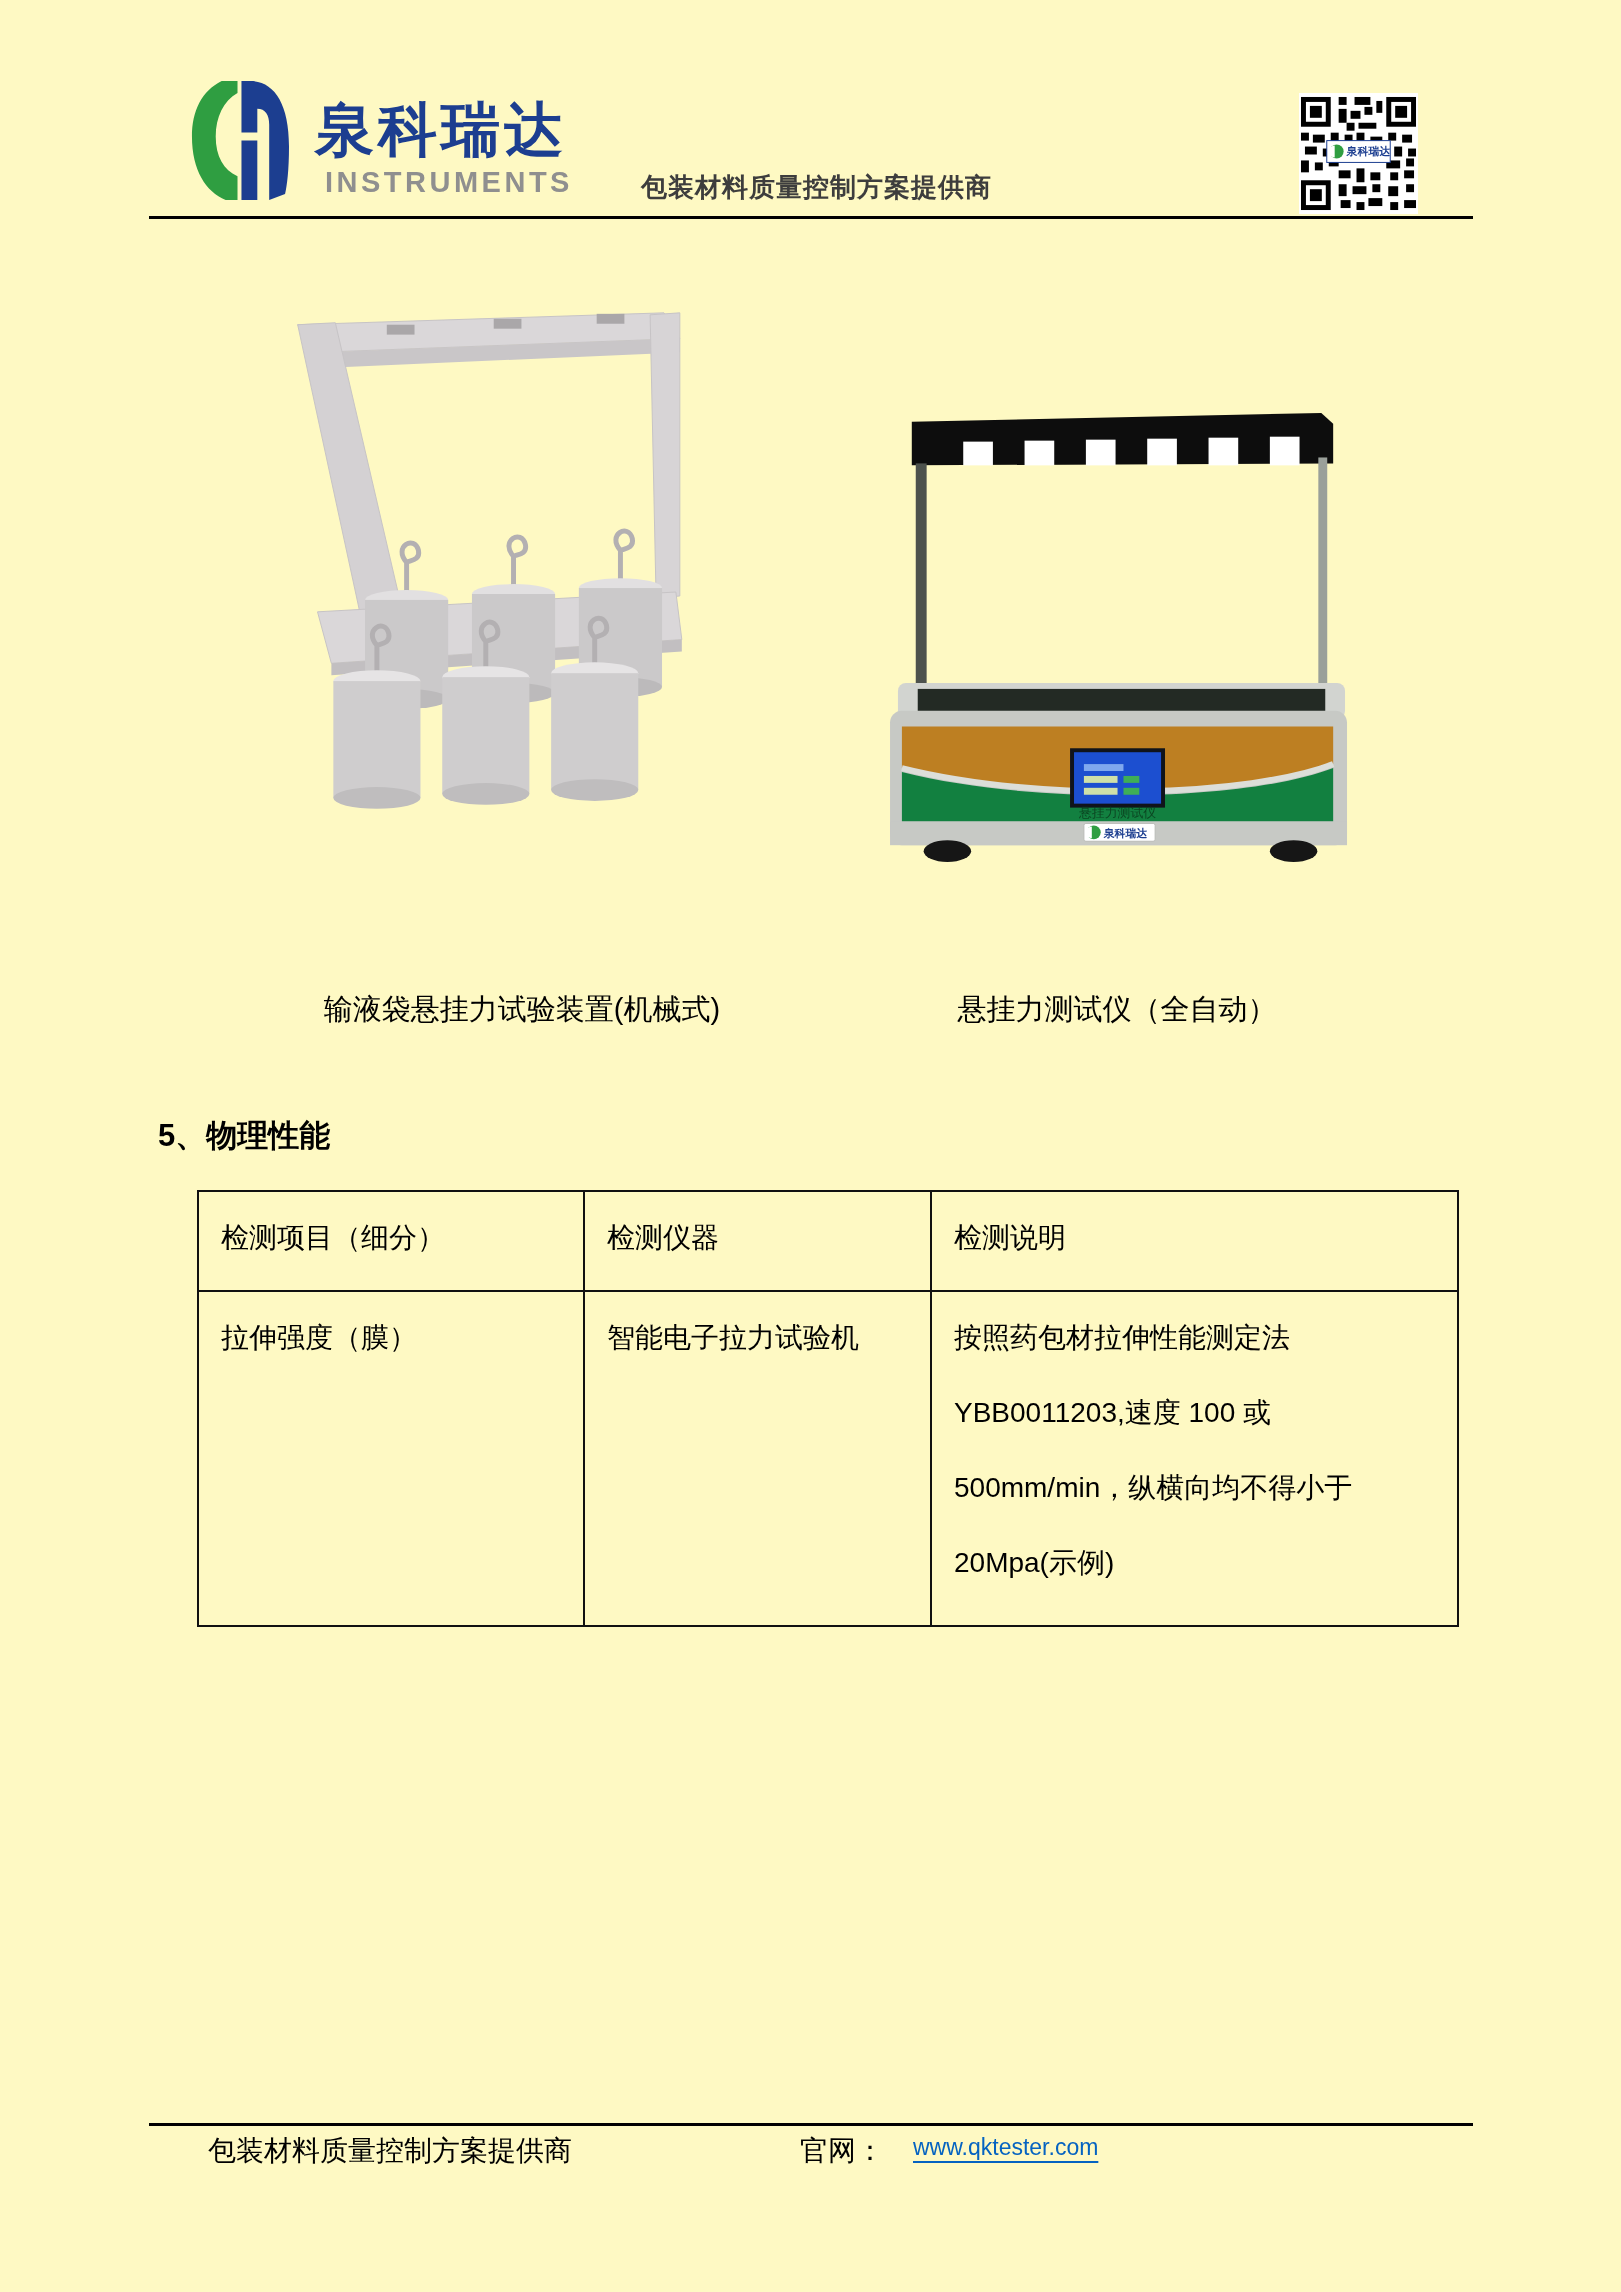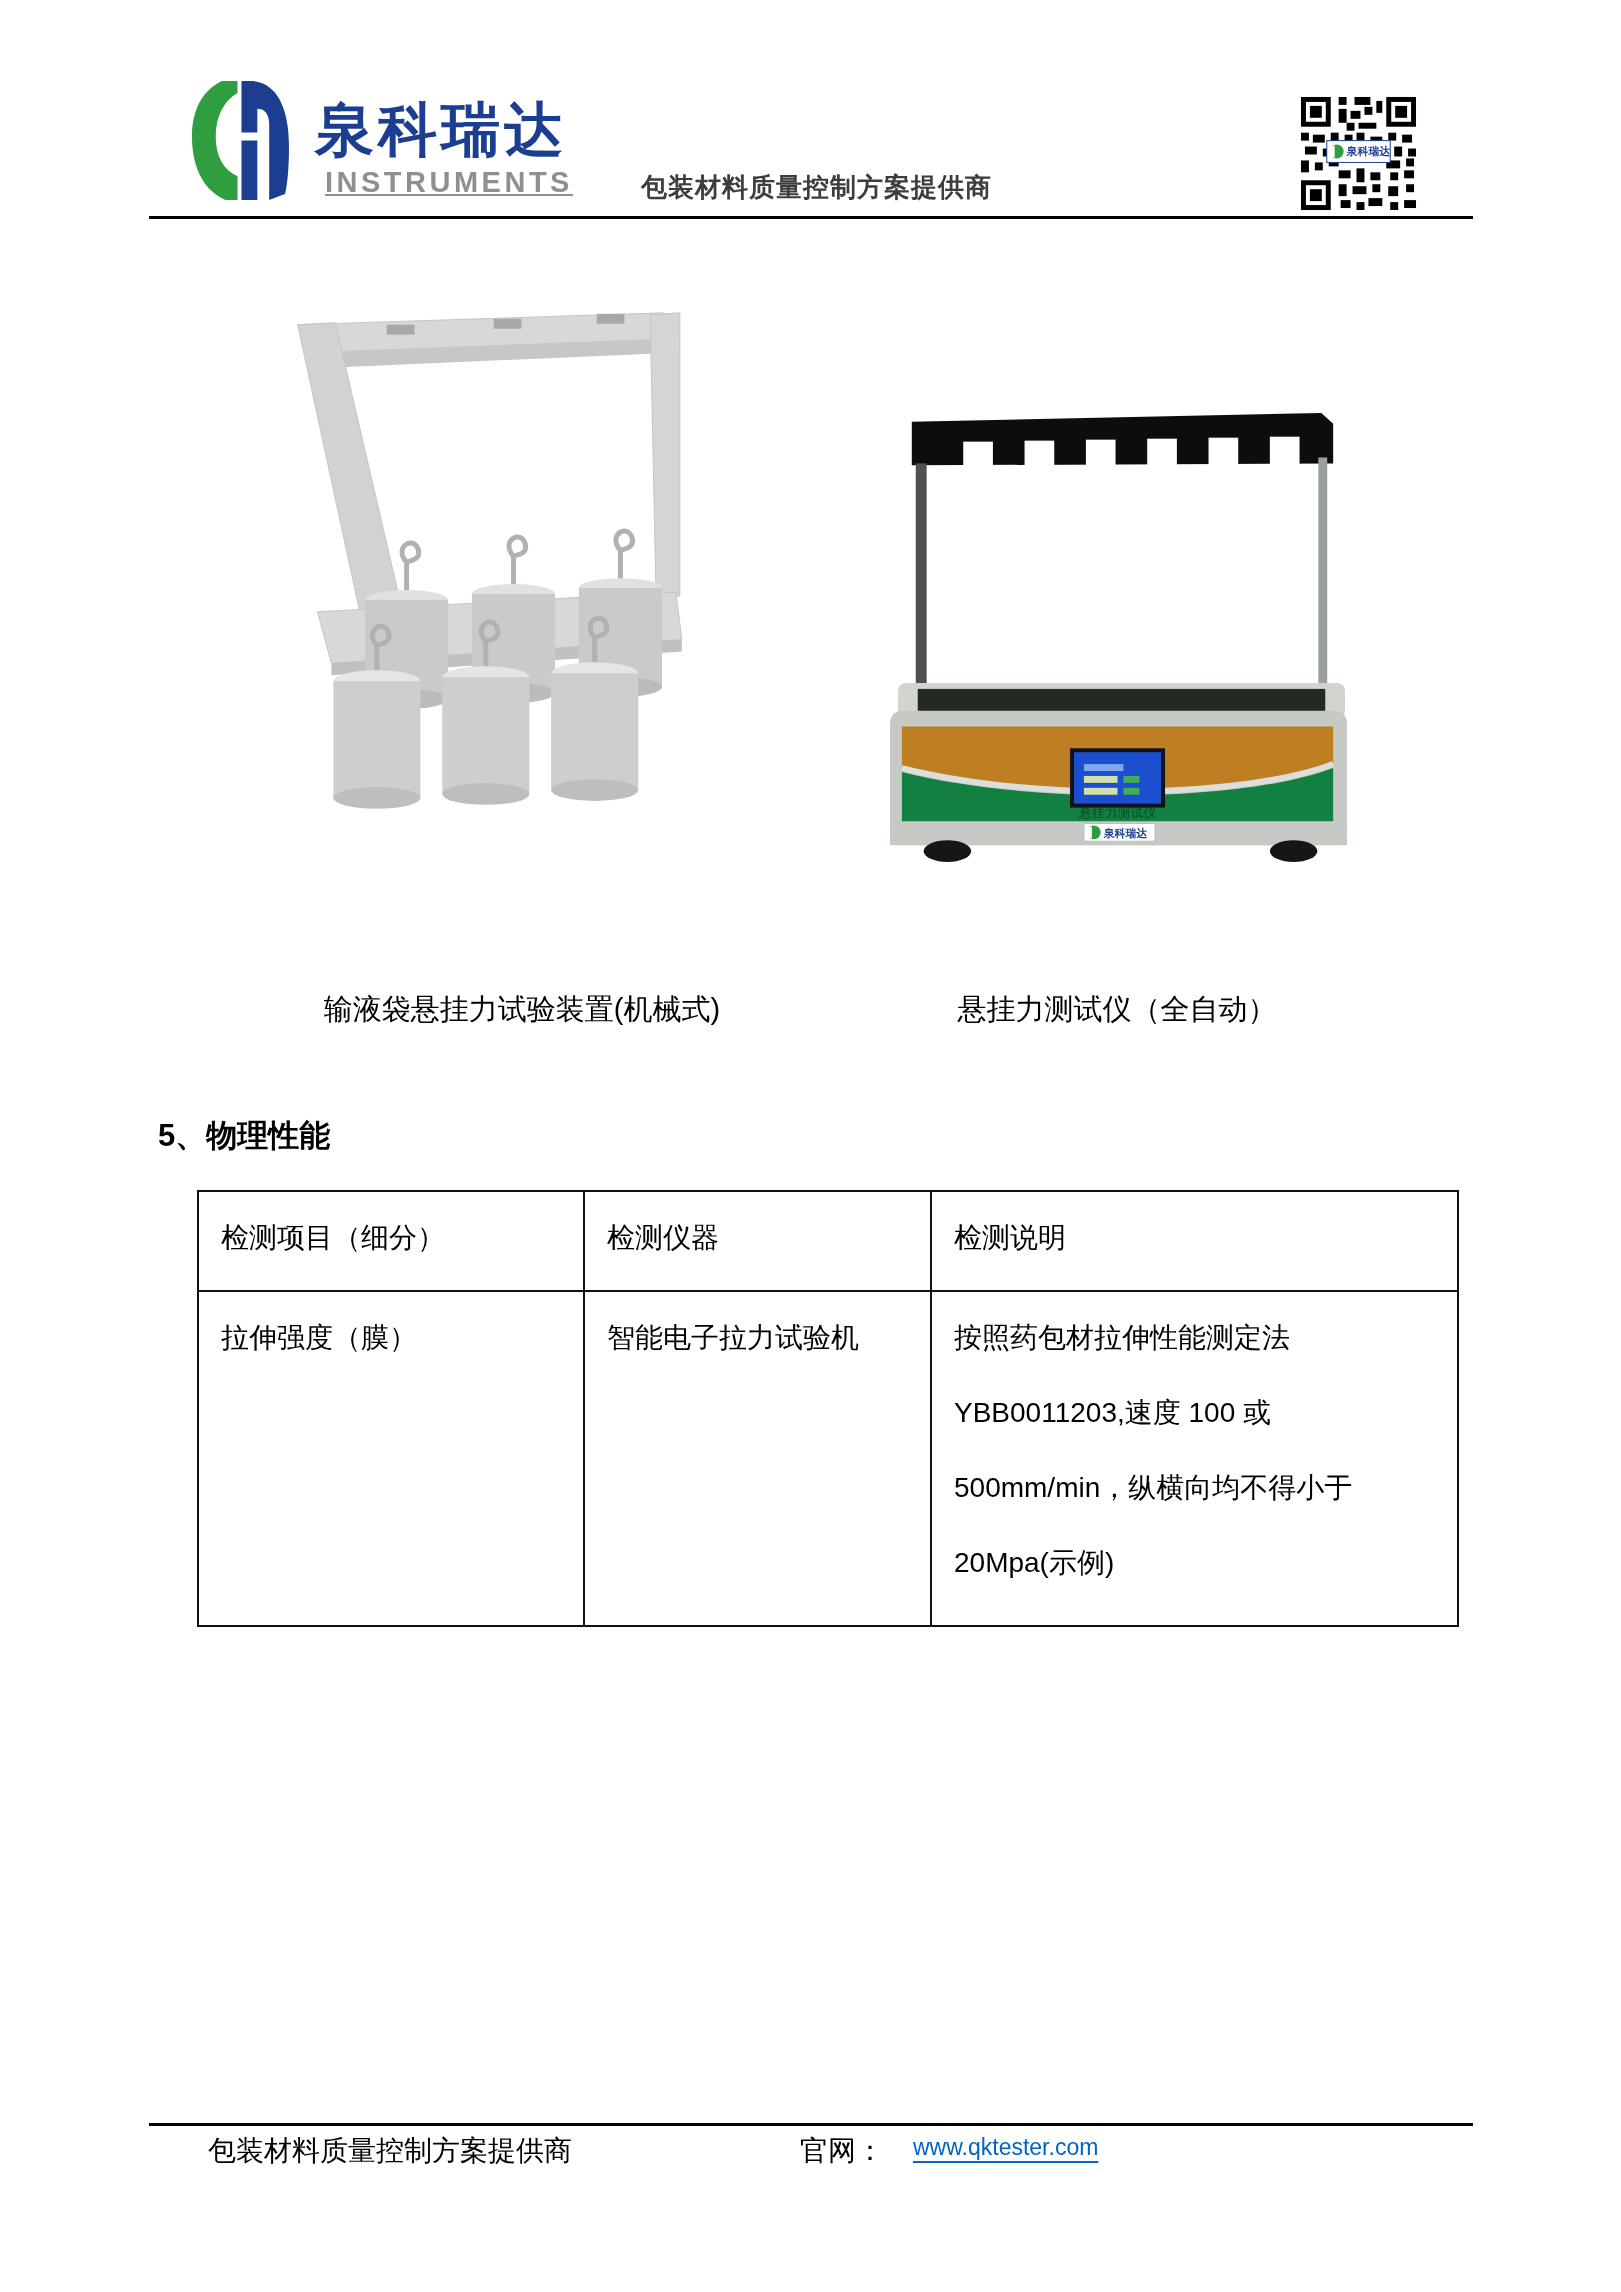--- a/index.html
+++ b/index.html
@@ -1,36 +1,36 @@
 <!DOCTYPE html>
 <html><head>
 <meta charset="utf-8">
 <style>
   html,body{margin:0;padding:0;background:#e8e8e8;}
   .page{
     position:relative;
     width:1622px;height:2293px;
     margin:0 auto;
-    background:#ffffff;
+    background:#fef9c3;
     font-family:"Liberation Sans","DejaVu Sans",sans-serif;
     color:#000;
     overflow:hidden;
   }
   .abs{position:absolute;}
 
   
   .brand-cn{
     left:315px;top:101px;
     font-size:59px;font-weight:bold;color:#1c3e90;
     letter-spacing:4px;line-height:1;white-space:nowrap;
   }
   .brand-en{
     left:325px;top:168px;
     font-size:29px;font-weight:bold;color:#8f8f8f;
-    letter-spacing:3.5px;line-height:1;white-space:nowrap;text-decoration:underline;
+    letter-spacing:3.5px;line-height:1;white-space:nowrap;
   }
   .tagline{
     left:641px;top:174px;
     font-size:26px;font-weight:600;color:#3d3d3d;
     letter-spacing:1px;line-height:1;white-space:nowrap;
   }
   .rule{
     left:149px;width:1324px;height:3px;background:#000;
   }
   .rule-top{top:216px;}

